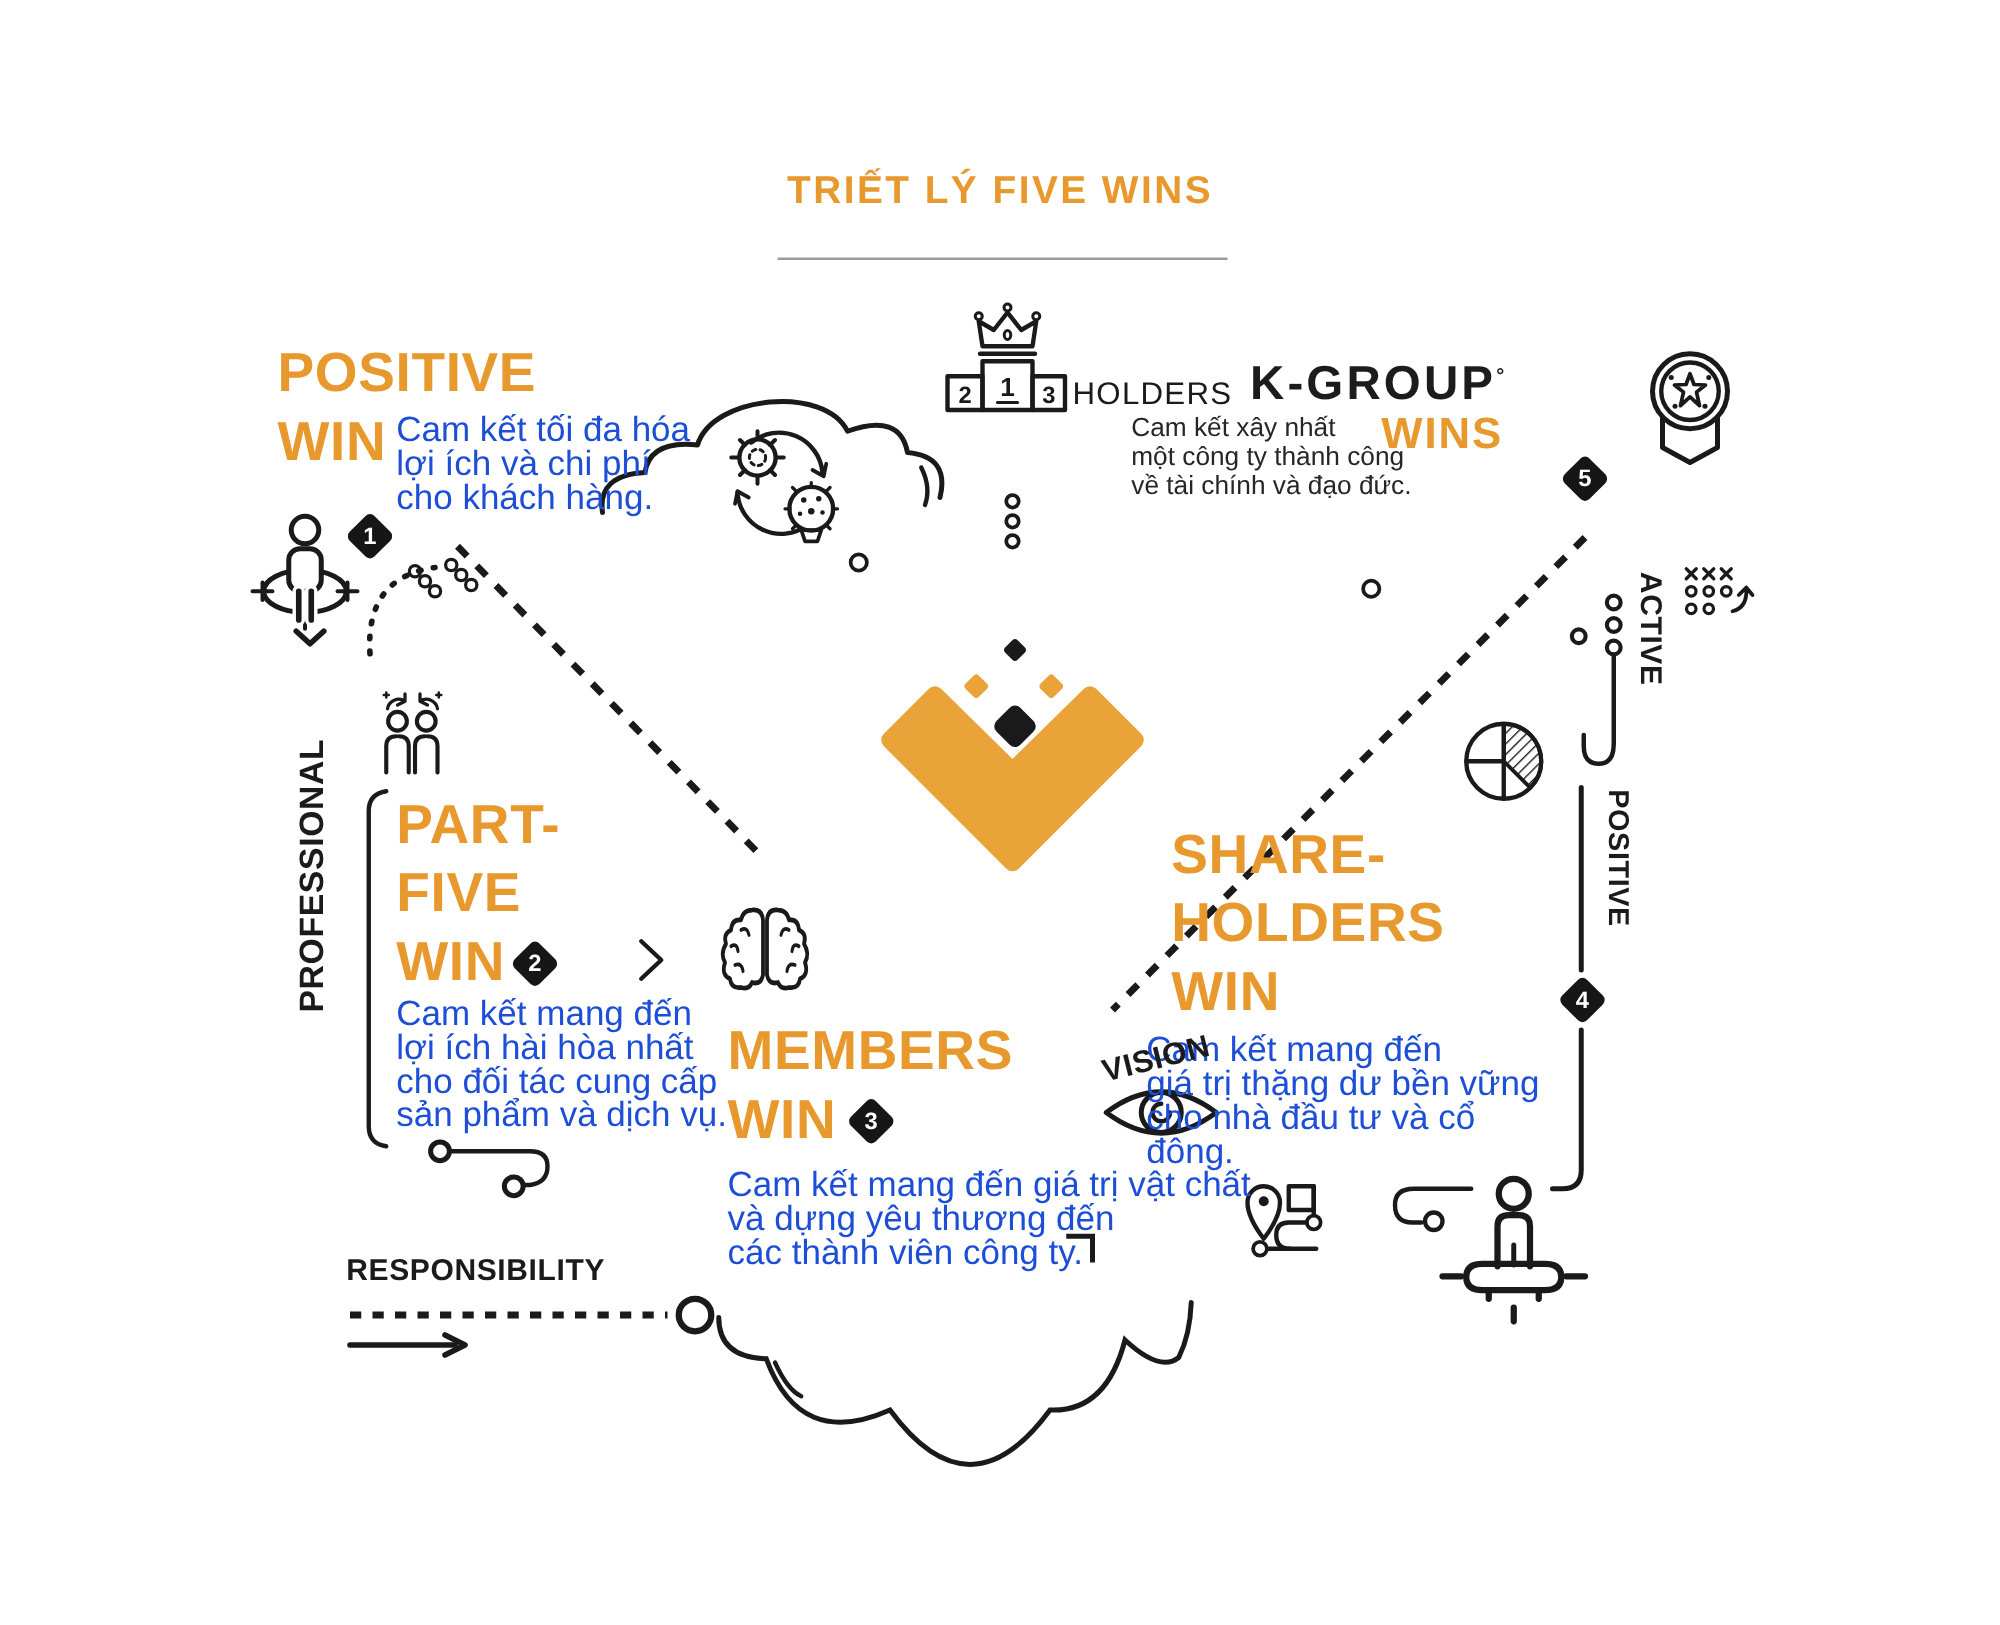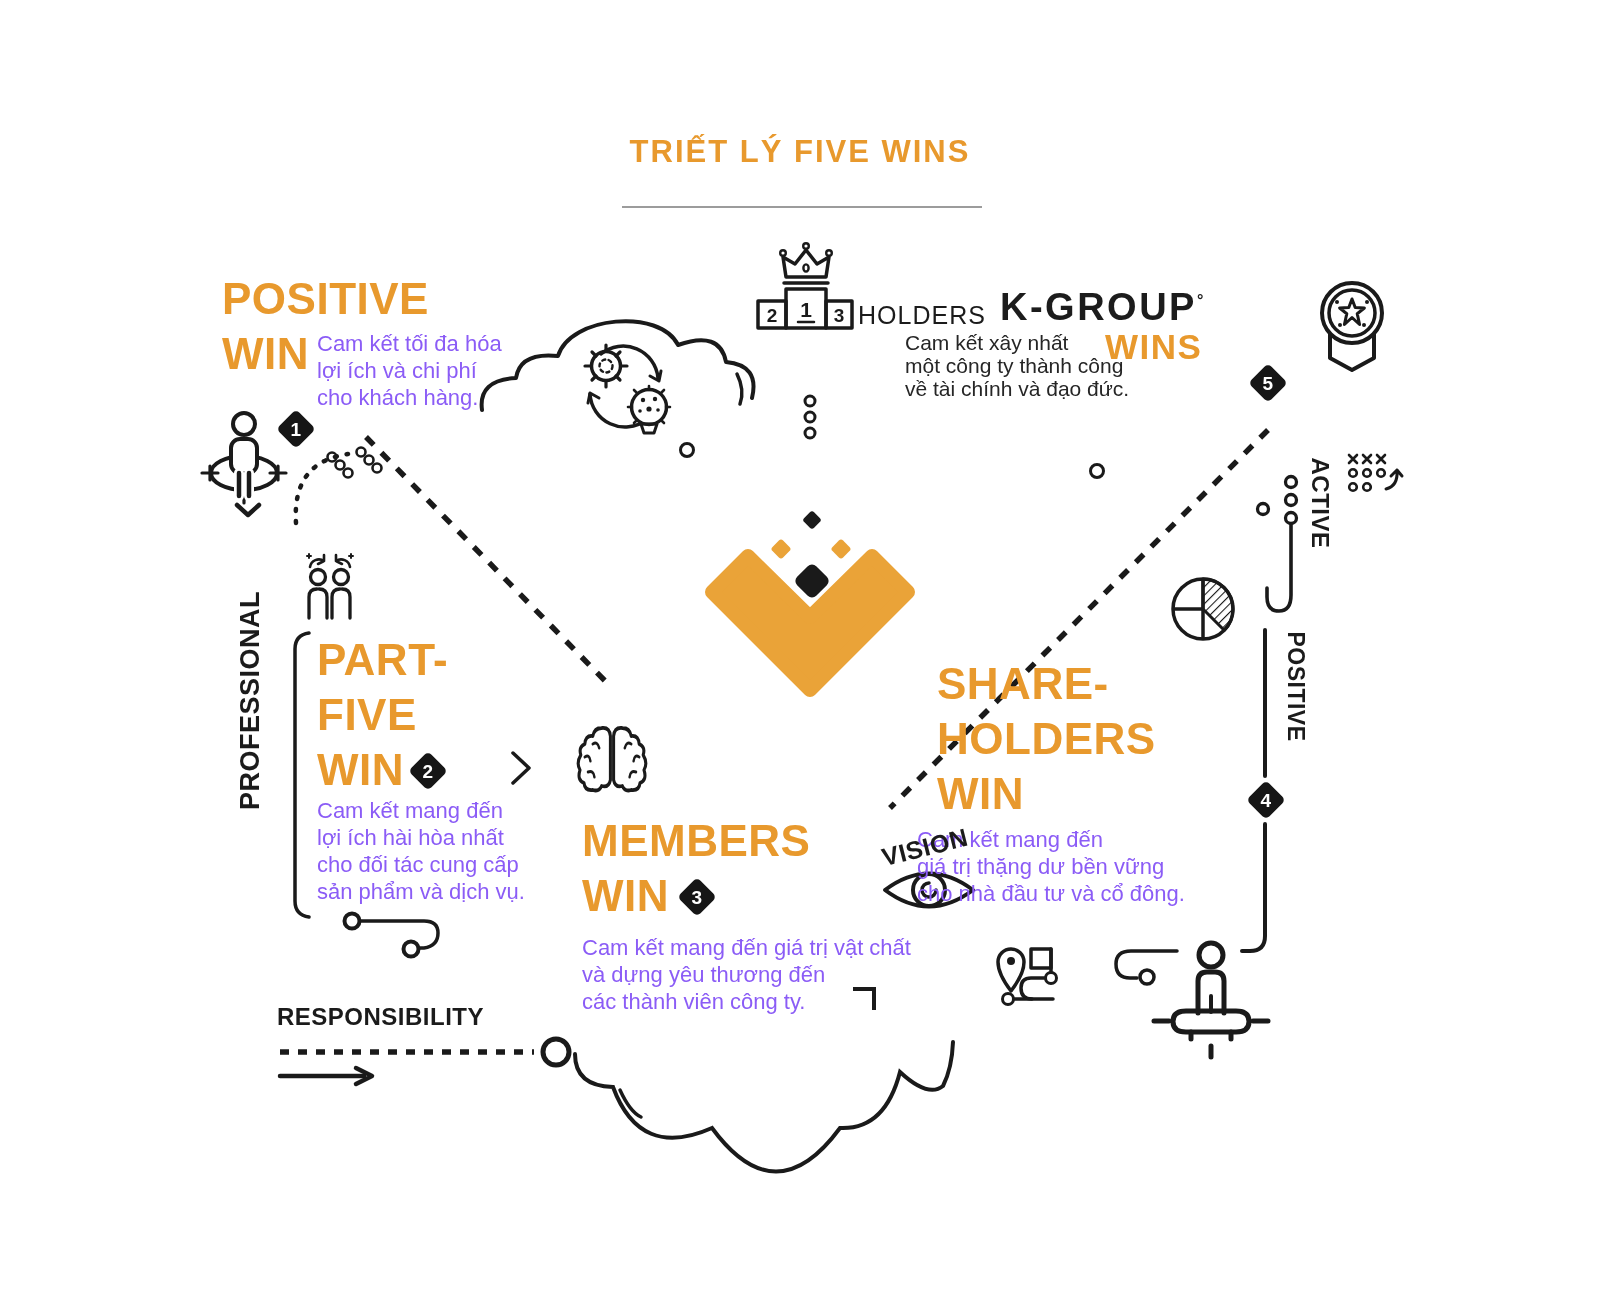--- a/index.html
+++ b/index.html
@@ -7,21 +7,21 @@
   #canvas{
     position:relative;width:1600px;height:1300px;background:#ffffff;overflow:hidden;
     font-family:"Liberation Sans","DejaVu Sans",sans-serif;color:#1f1f1f;
   }
   .abs{position:absolute}
   #art{position:absolute;left:0;top:0;width:1600px;height:1300px}
   .kicker{left:550px;top:96px;width:500px;text-align:center;font-size:27px;font-weight:800;letter-spacing:1.5px;color:#232323}
   .big-title{left:550px;top:134px;width:500px;text-align:center;font-size:31px;font-weight:700;letter-spacing:2px;color:#E8992D}
   .divider{left:622px;top:206px;width:360px;height:2px;background:#9c9c9c}
   .h1{font-size:44px;line-height:55px;font-weight:700;color:#E8992D;letter-spacing:.5px;white-space:pre-line}
-  .desc{font-size:22px;line-height:27px;color:#8b5cf6;white-space:pre-line}
+  .desc{font-size:28px;line-height:27px;color:#1d4ed8;white-space:pre-line}
   .right{}
   .side-label{font-weight:600;color:#1b1b1b;text-align:center;letter-spacing:.5px}
   .rot-ccw{transform:rotate(-90deg)}
   .rot-cw{transform:rotate(90deg)}
   .badge{position:absolute;width:28px;height:28px;background:#161616;border-radius:5px;transform:rotate(45deg);display:flex;align-items:center;justify-content:center}
   .badge span{transform:rotate(-45deg);color:#ffffff;font-weight:700;font-size:19px;line-height:1}
   .kg-title{font-size:38px;font-weight:900;letter-spacing:2.5px;color:#1c1c1c}
   .kg-title sup{font-size:16px;font-weight:900}
   .kg-wins{font-size:35px;font-weight:800;letter-spacing:1.5px;color:#E8992D}
   .kg-desc{font-size:21px;line-height:23px;color:#262626;white-space:pre-line}

